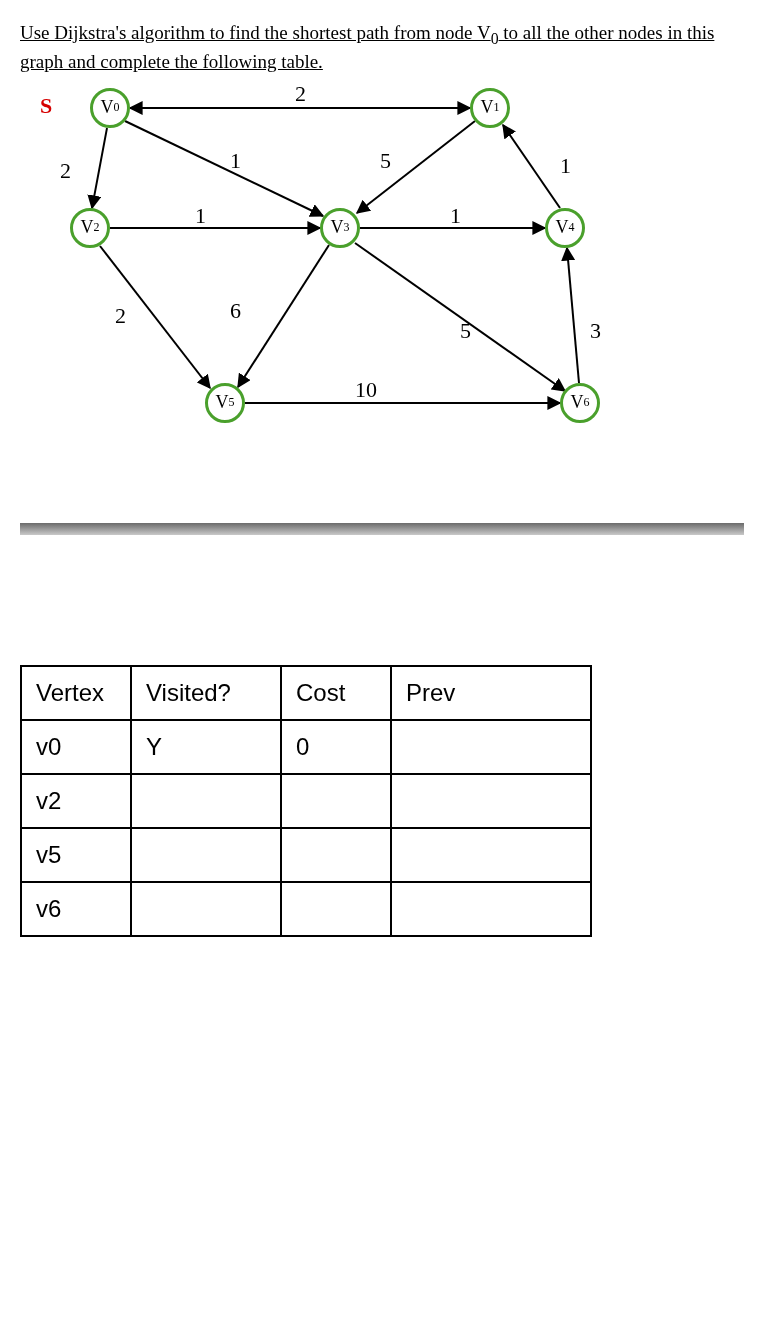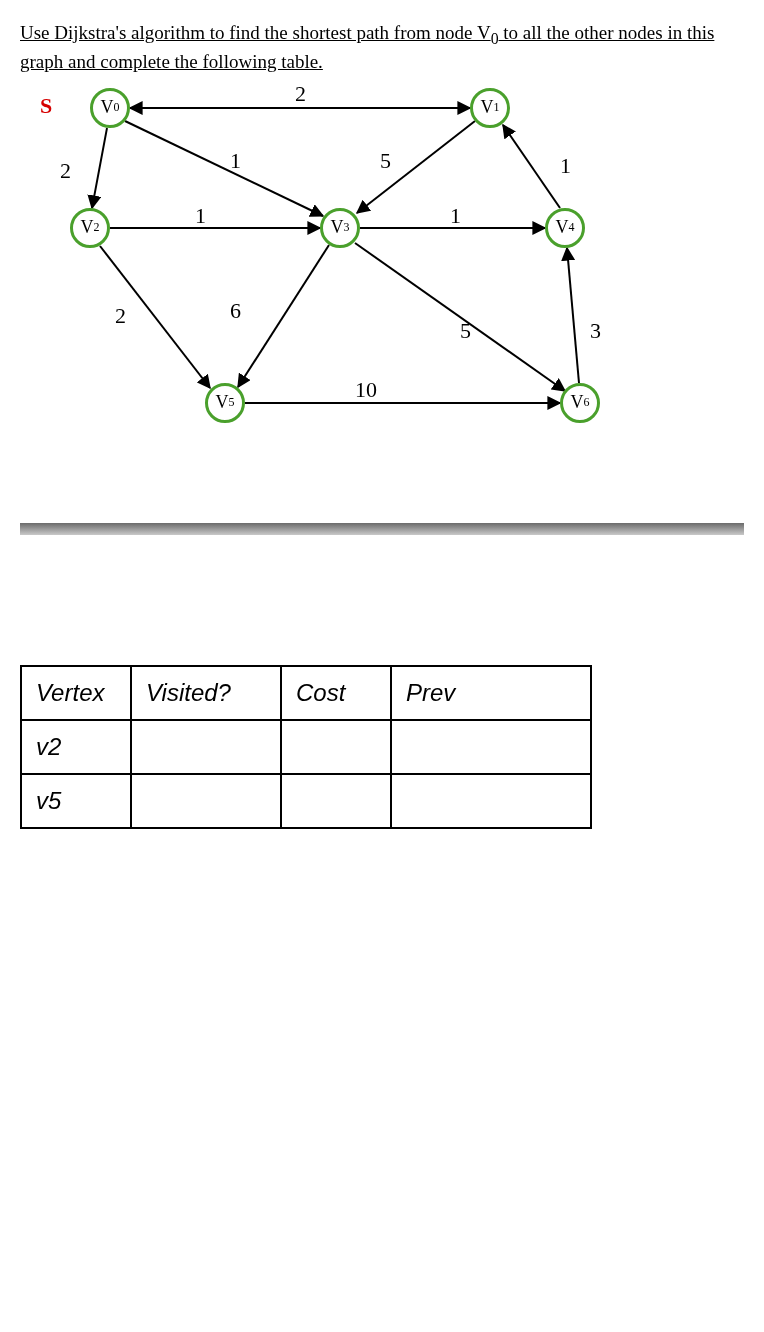--- a/index.html
+++ b/index.html
@@ -49,21 +49,21 @@
   svg text.weight {
     font-family: "Times New Roman", serif;
     font-size: 22px;
   }
   .divider {
     margin: 70px 0 0 0;
     height: 12px;
     background: linear-gradient(#6b6b6b, #c9c9c9);
     width: 100%;
   }
-  .tbl-wrap { margin-top: 130px; font-style: italic; }
+  .tbl-wrap { margin-top: 130px; }
   table.dijkstra {
     border-collapse: collapse;
     font-family: Arial, Helvetica, sans-serif;
     font-size: 24px;
   }
   table.dijkstra th, table.dijkstra td {
     border: 2px solid #000;
     padding: 12px 14px;
     text-align: left;
     font-weight: normal;
@@ -140,26 +140,38 @@
 <div class="tbl-wrap">
   <table class="dijkstra">
     <tbody>
         <tr>
       <th class="col-vertex">Vertex</th>
       <th class="col-visited">Visited?</th>
       <th class="col-cost">Cost</th>
       <th class="col-prev">Prev</th>
     </tr>
     <tr>
+      <td>v0</td>
+      <td>Y</td>
+      <td>0</td>
+      <td></td>
+    </tr>
+    <tr>
       <td>v2</td>
       <td></td>
       <td></td>
       <td></td>
     </tr>
     <tr>
       <td>v5</td>
       <td></td>
       <td></td>
       <td></td>
     </tr>
+    <tr>
+      <td>v6</td>
+      <td></td>
+      <td></td>
+      <td></td>
+    </tr>
   </tbody>
     </table>
 </div>
 
 </body></html>

